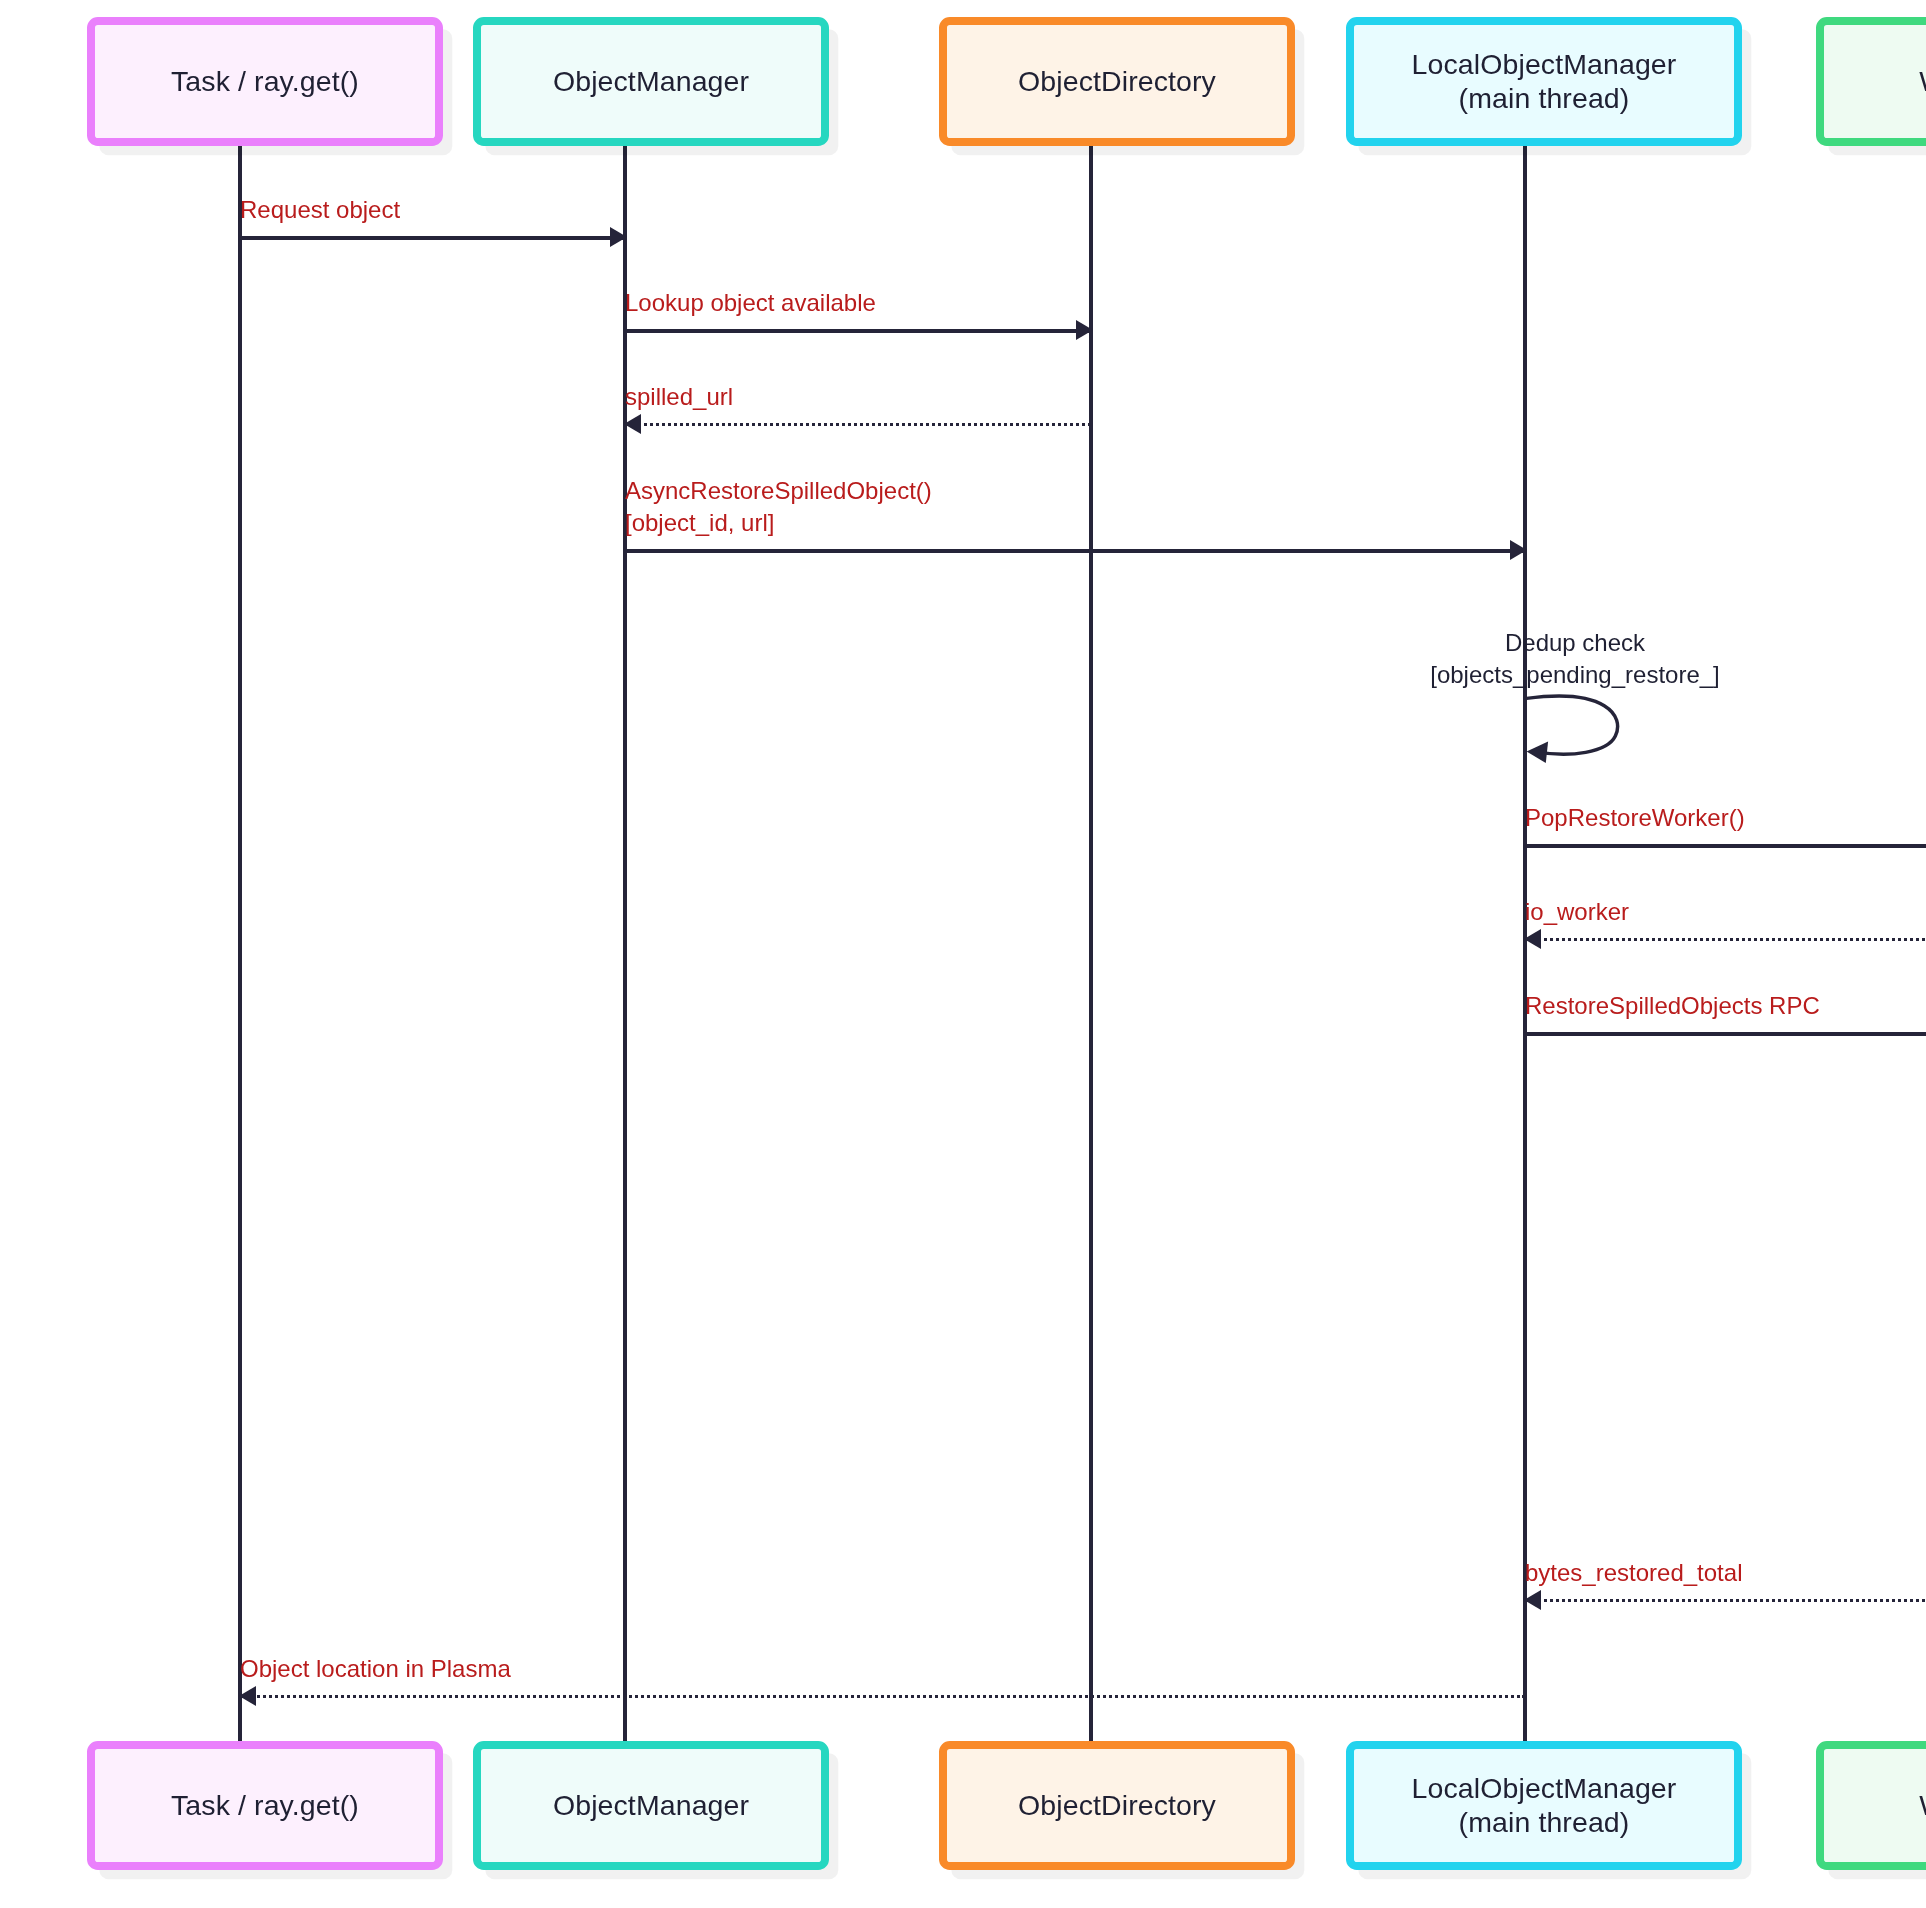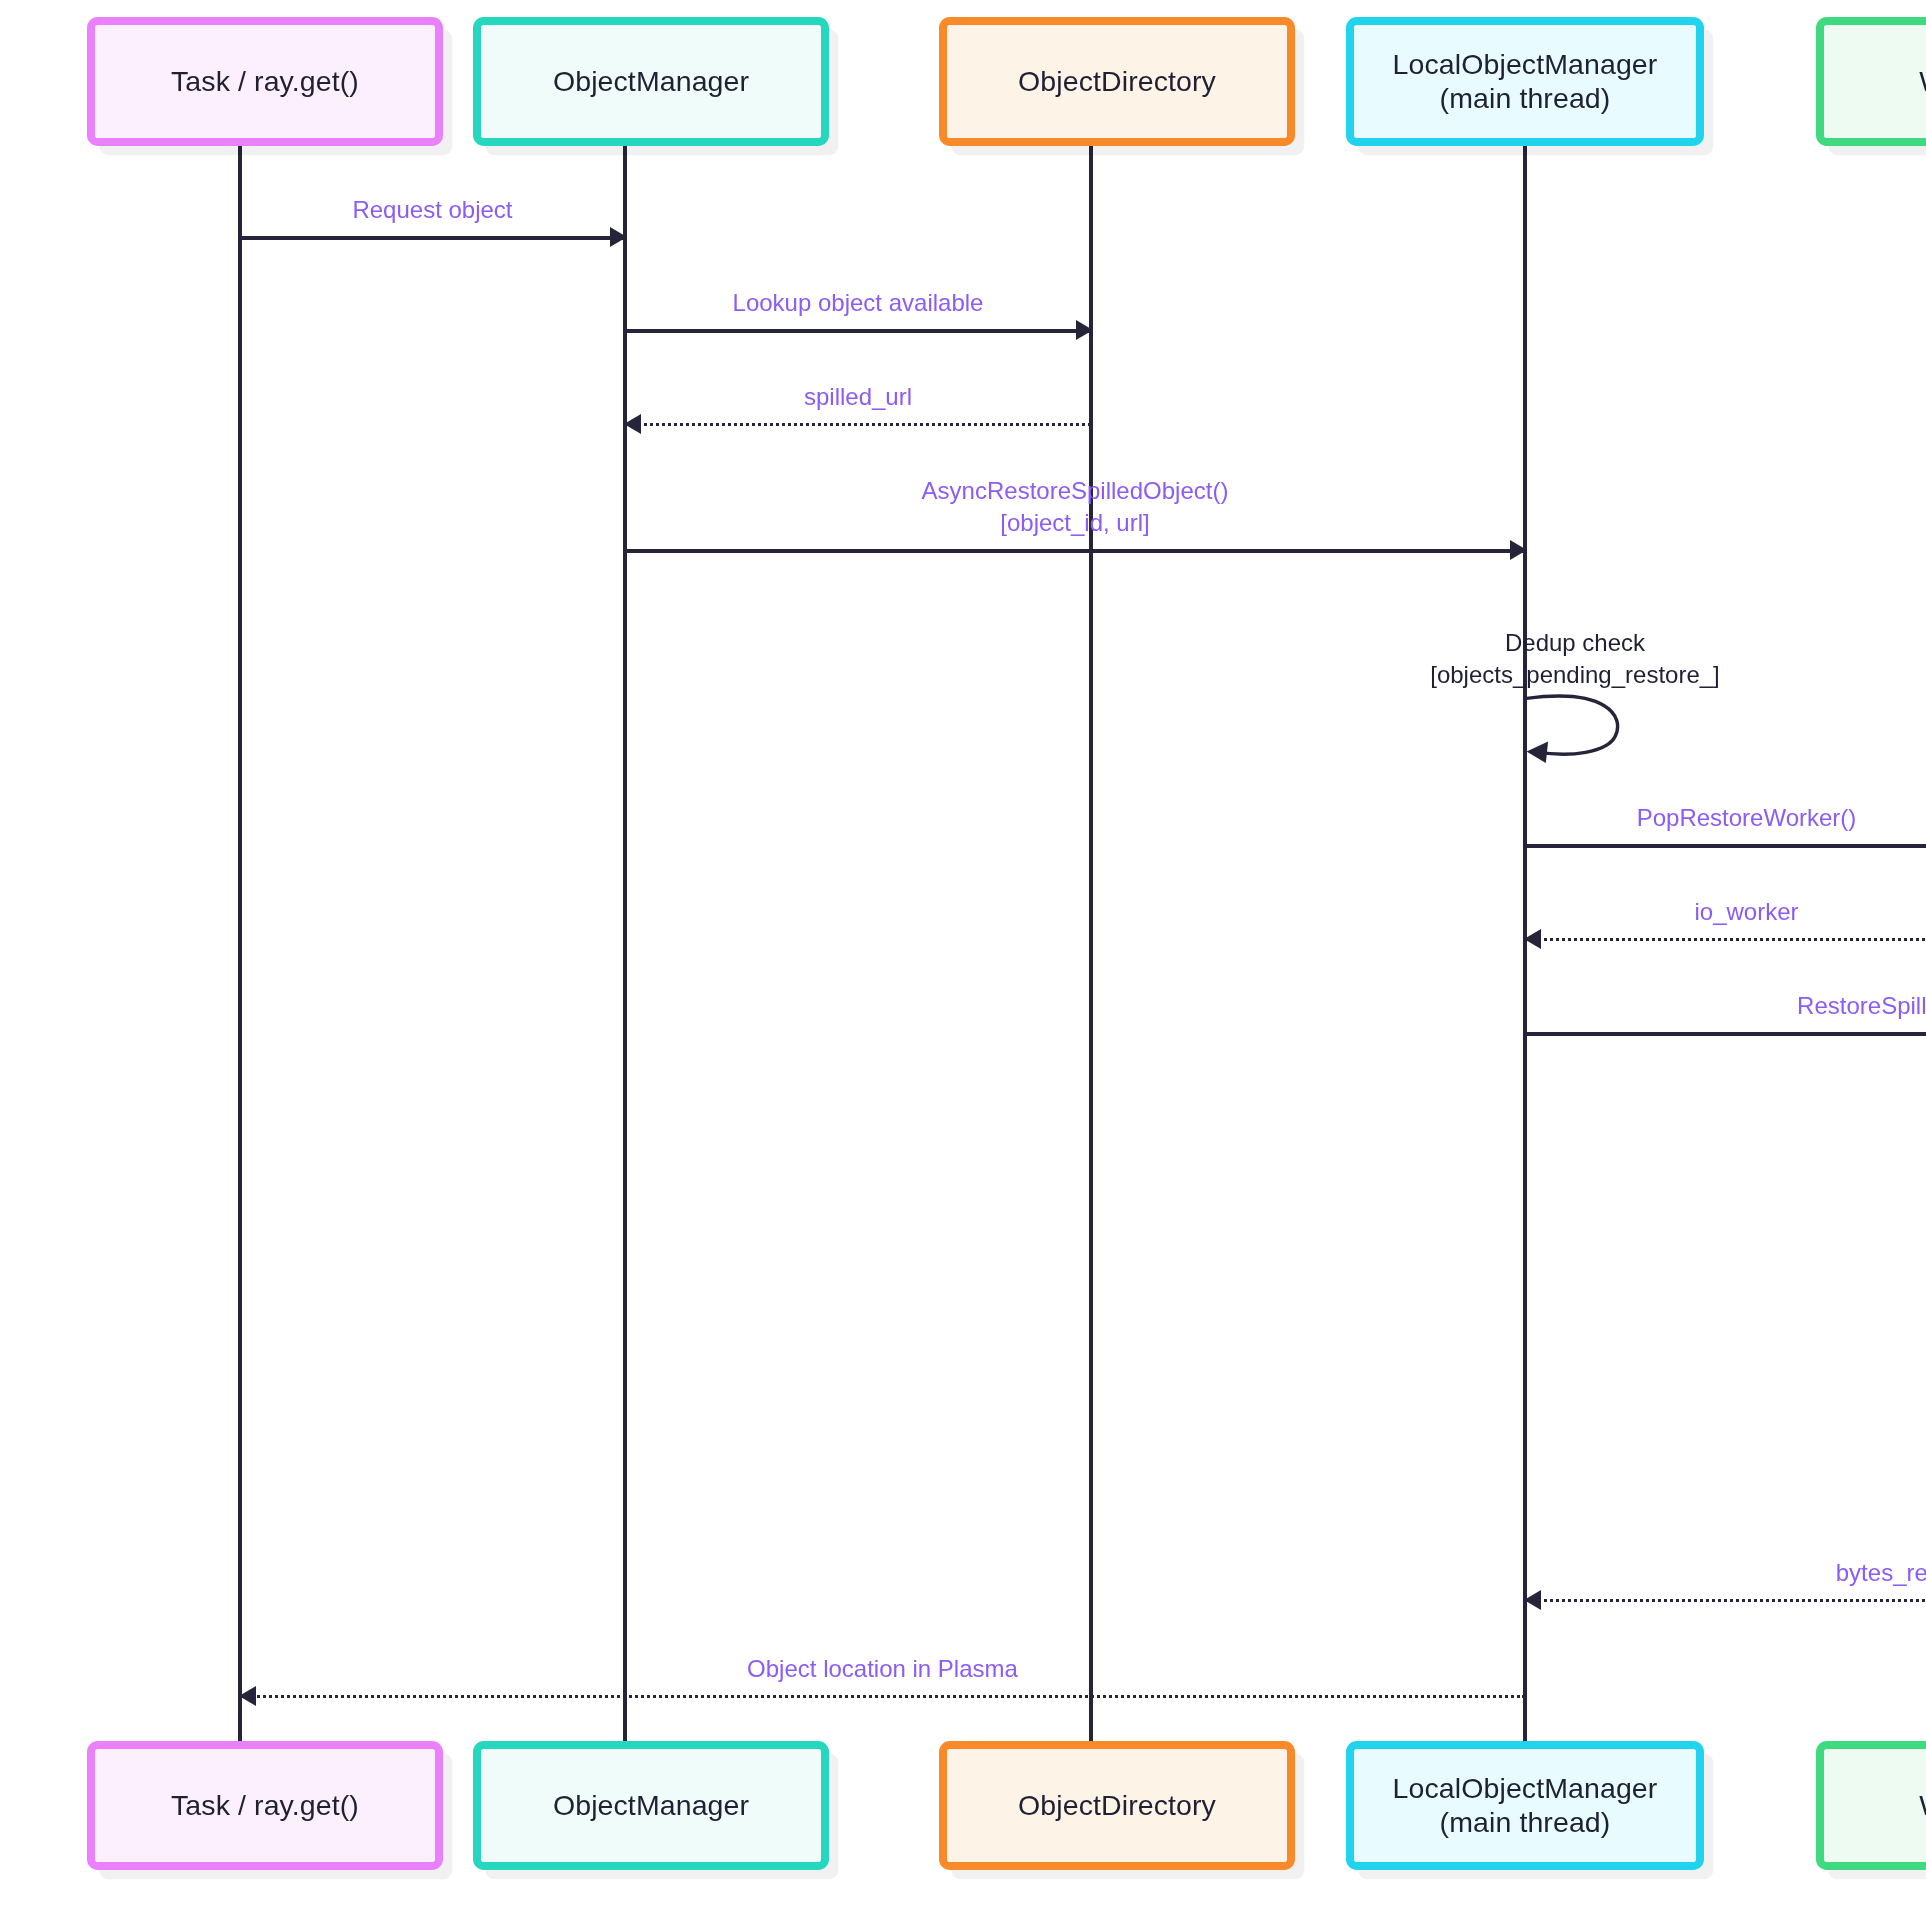--- a/index.html
+++ b/index.html
@@ -33,21 +33,21 @@
     align-items: center;
     justify-content: center;
     text-align: center;
     font-size: 28.5px;
     line-height: 1.18;
     letter-spacing: 0.1px;
     color: #1f2033;
     box-shadow: 10.8px 10.8px 0 -1.5px rgba(0,0,0,0.055);
     white-space: pre-line;
   }
-  .actor-box.wide { width: 358px; }
+  .actor-box.wide { width: 396px; }
 
   
   .lifeline {
     position: absolute;
     width: 3.5px;
     background: #252439;
     top: 147px;
     height: 1579px;
   }
 
@@ -80,24 +80,23 @@
     border-left: 17.7px solid #252439;
   }
   .msg .head.left {
     left: -1.5px;
     border-right: 17.7px solid #252439;
   }
   .msg .label {
     position: absolute;
     bottom: 10px;
     left: 0; right: 0;
-    text-align: center;
     font-size: 24px;
     line-height: 1.33;
-    color: #8b5cf6;
+    color: #b91c1c;
     white-space: pre-line;
   }
 
   
   .selfmsg {
     position: absolute;
   }
   .selfmsg .loop { display: block; }
   .selfmsg .label {
     position: absolute;

